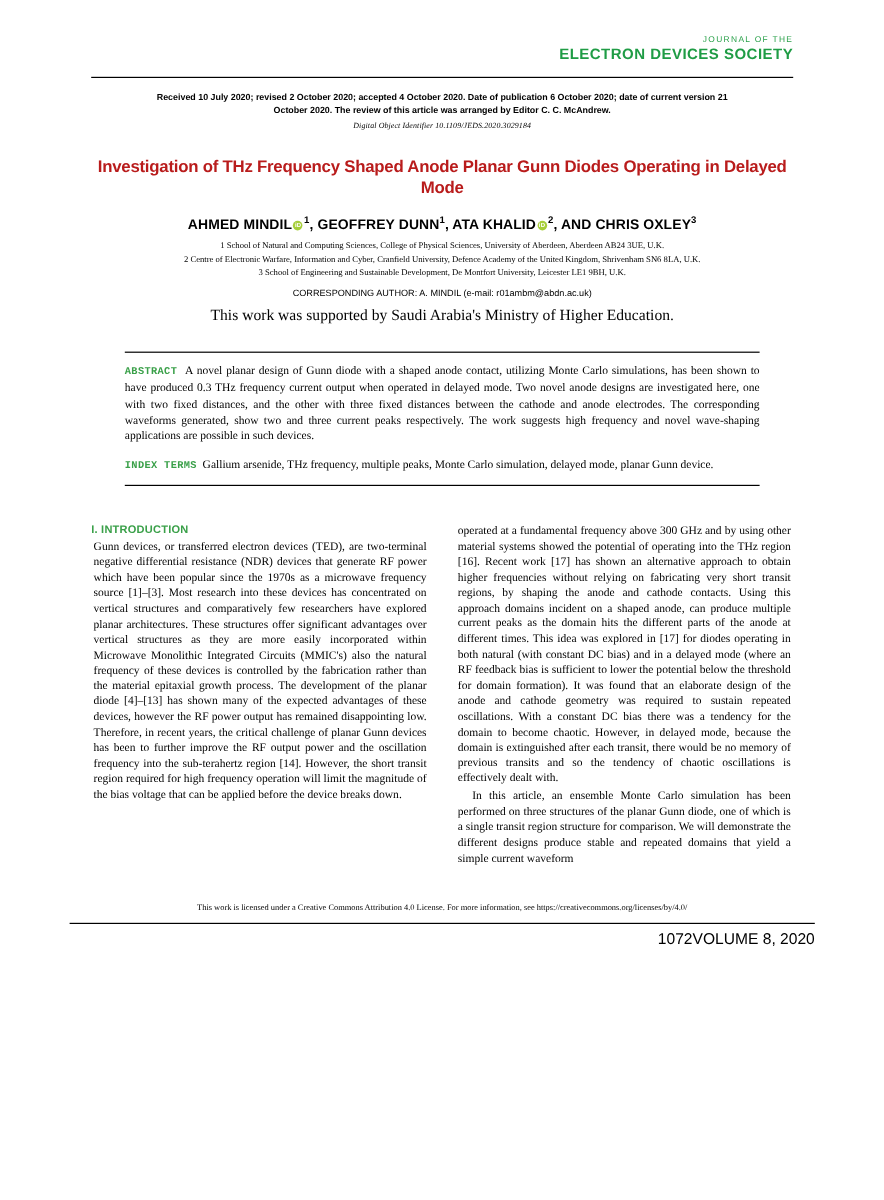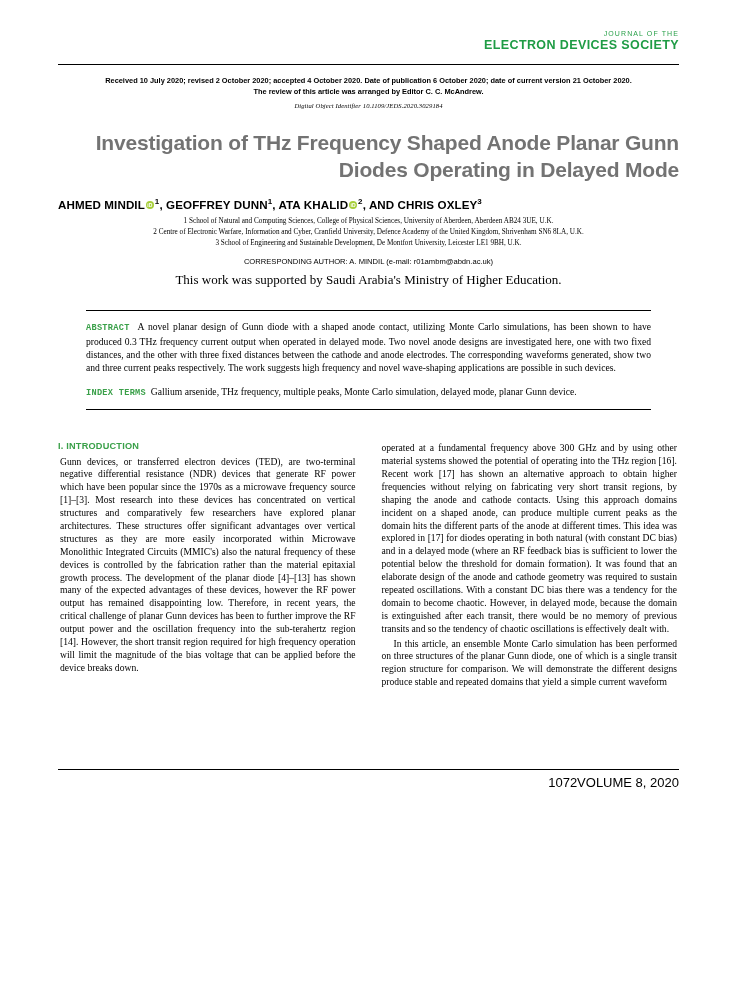--- a/index.html
+++ b/index.html
@@ -12,21 +12,21 @@
     background: #ffffff;
     font-family: "Liberation Serif", serif;
     color: #000000;
     overflow: hidden;
   }
   .page {
     position: relative;
     width: 737px;
     height: 812px;
     box-sizing: border-box;
-    padding: 0 58px;
+    padding: 0 76px;
   }
 
   
   .masthead {
     padding-top: 30px;
     text-align: right;
     color: #1a9641;
   }
   .masthead .journal-of-the {
     font-family: "Liberation Sans", sans-serif;
@@ -61,32 +61,33 @@
     text-align: center;
     font-size: 6.6px;
     font-style: italic;
     margin-top: 5px;
     letter-spacing: 0.1px;
   }
 
   
   .title {
     margin-top: 21px;
-    text-align: right;
-    color: #737373;
-    font-family: "Liberation Sans", sans-serif;
-    font-weight: bold;
-    font-size: 21px;
+    text-align: center;
+    color: #b91c1c;
+    font-family: "Liberation Sans", sans-serif;
+    font-weight: bold;
+    font-size: 14px;
     line-height: 1.24;
     letter-spacing: -0.2px;
   }
 
   
   .authors {
     margin-top: 14px;
+    text-align: center;
     font-family: "Liberation Sans", sans-serif;
     font-weight: bold;
     font-size: 11.6px;
     letter-spacing: 0.1px;
   }
   .orcid {
     display: inline-block;
     width: 8px;
     height: 8px;
     border-radius: 50%;
@@ -252,20 +253,21 @@
       <div class="sec-head">I. INTRODUCTION</div>
       <p>Gunn devices, or transferred electron devices (TED), are two-terminal negative differential resistance (NDR) devices that generate RF power which have been popular since the 1970s as a microwave frequency source [1]–[3]. Most research into these devices has concentrated on vertical structures and comparatively few researchers have explored planar architectures. These structures offer significant advantages over vertical structures as they are more easily incorporated within Microwave Monolithic Integrated Circuits (MMIC's) also the natural frequency of these devices is controlled by the fabrication rather than the material epitaxial growth process. The development of the planar diode [4]–[13] has shown many of the expected advantages of these devices, however the RF power output has remained disappointing low. Therefore, in recent years, the critical challenge of planar Gunn devices has been to further improve the RF output power and the oscillation frequency into the sub-terahertz region [14]. However, the short transit region required for high frequency operation will limit the magnitude of the bias voltage that can be applied before the device breaks down.</p>
     </div>
     <div class="col">
       <p>operated at a fundamental frequency above 300 GHz and by using other material systems showed the potential of operating into the THz region [16]. Recent work [17] has shown an alternative approach to obtain higher frequencies without relying on fabricating very short transit regions, by shaping the anode and cathode contacts. Using this approach domains incident on a shaped anode, can produce multiple current peaks as the domain hits the different parts of the anode at different times. This idea was explored in [17] for diodes operating in both natural (with constant DC bias) and in a delayed mode (where an RF feedback bias is sufficient to lower the potential below the threshold for domain formation). It was found that an elaborate design of the anode and cathode geometry was required to sustain repeated oscillations. With a constant DC bias there was a tendency for the domain to become chaotic. However, in delayed mode, because the domain is extinguished after each transit, there would be no memory of previous transits and so the tendency of chaotic oscillations is effectively dealt with.</p>
       <p class="indent">In this article, an ensemble Monte Carlo simulation has been performed on three structures of the planar Gunn diode, one of which is a single transit region structure for comparison. We will demonstrate the different designs produce stable and repeated domains that yield a simple current waveform</p>
     </div>
   </div>
 
   <div class="footer">
+    <div class="license">This work is licensed under a Creative Commons Attribution 4.0 License. For more information, see https://creativecommons.org/licenses/by/4.0/</div>
     <div class="footer-rule"></div>
     <div class="footer-row">
       <span>1072</span>
       <span>VOLUME 8, 2020</span>
     </div>
   </div>
 
 </div>
 
 </body></html>

